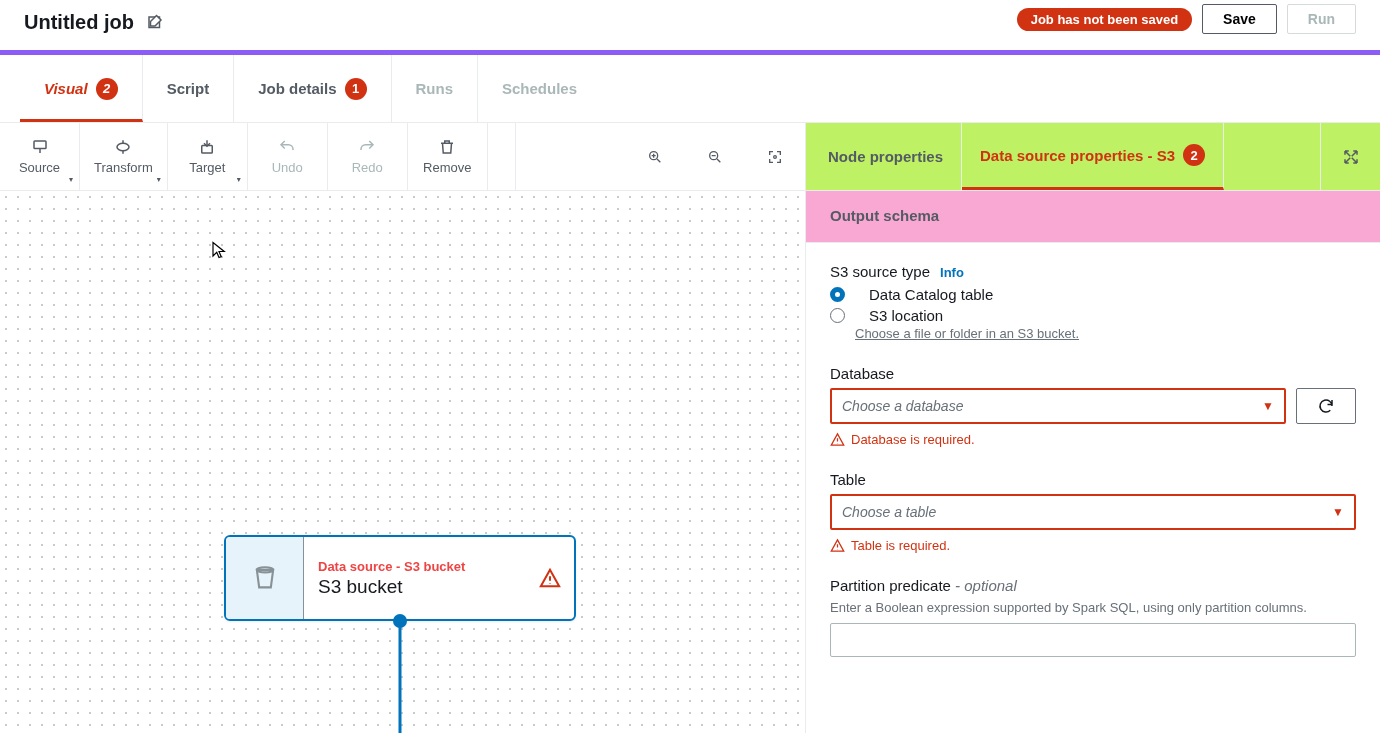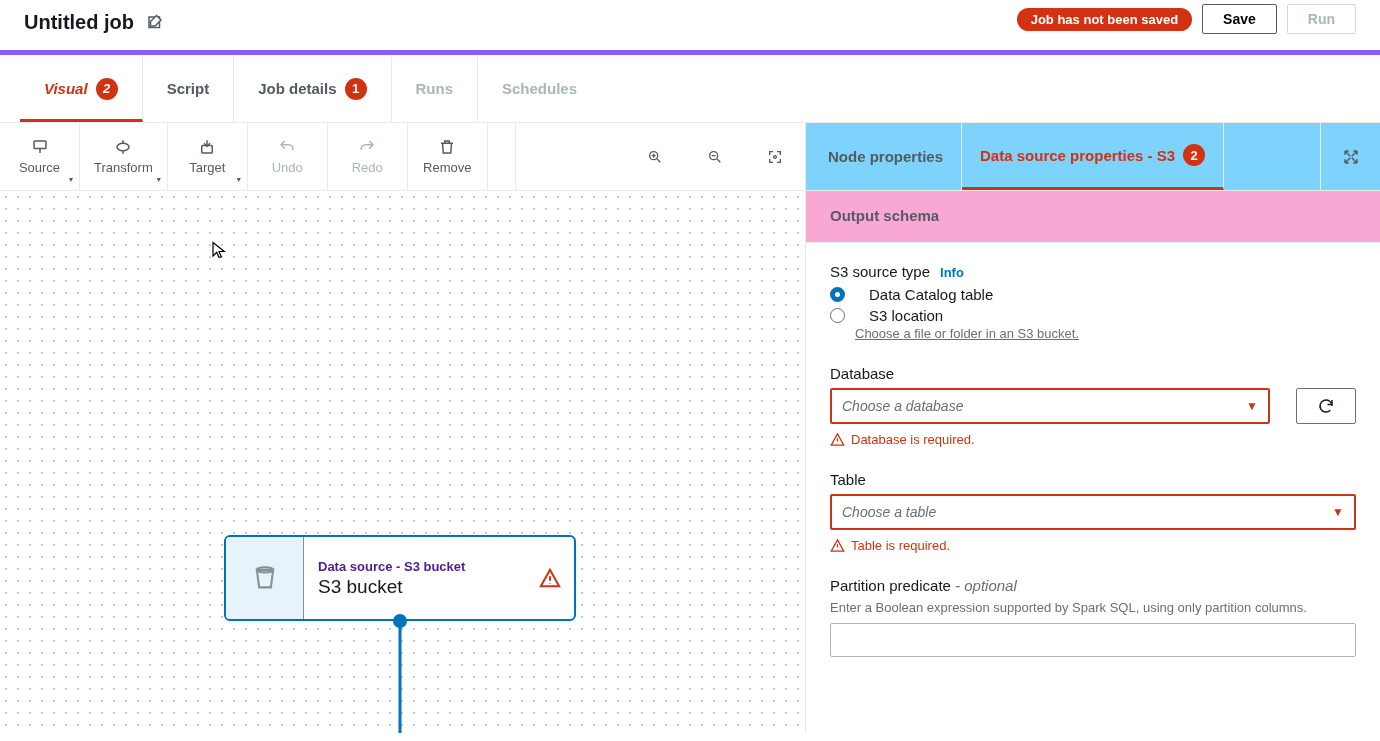--- a/index.html
+++ b/index.html
@@ -151,21 +151,21 @@
   }
   .node-icon-box {
     width: 78px;
     border-right: 1px solid #879196;
     display:flex; align-items:center; justify-content:center;
     background: #e6f3fa;
     border-radius: 4px 0 0 4px;
   }
   .node-icon-box svg { width: 28px; height: 28px; color:#879196; }
   .node-body { flex:1; padding: 12px 14px; display:flex; flex-direction:column; justify-content:center; gap:2px; }
-  .node-type { font-size: 13px; font-weight: 700; color:#4c1d95; }
+  .node-type { font-size: 13px; font-weight: 700; color:#ef4444; }
   .node-name { font-size: 19px; color:#16191f; }
   .node-warn { width: 48px; display:flex; align-items:center; justify-content:center;}
   .node-warn svg { width:22px; height:22px; color:#d13212; stroke-width:2.2; }
 
   .node-port {
     position:absolute;
     width: 14px; height: 14px;
     background: #0073bb;
     border-radius: 50%;
     left: 50%; transform:translateX(-50%);
@@ -173,42 +173,42 @@
   }
   .node-edge {
     position:absolute;
     width: 3px;
     background:#0073bb;
     left:50%; transform:translateX(-50%);
   }
 
   
   .side-panel { width: 575px; border-left: 1px solid #e9ebed; display:flex; flex-direction:column; overflow:hidden; }
-  .side-tabs-row { display:flex; align-items:stretch; border-bottom:1px solid #e9ebed; height:68px; background:#7dd3fc; }
+  .side-tabs-row { display:flex; align-items:stretch; border-bottom:1px solid #e9ebed; height:68px; background:#bef264; }
   .side-tabs { flex:1; display:flex; align-items:stretch; padding-left:4px; }
   .side-tab {
     display:flex; align-items:center; gap:8px;
     padding: 0 18px; font-size:15px; font-weight:700;
     color:#545b64; cursor:pointer;
     border-right:1px solid #e9ebed;
   }
   .side-tab.active { color:#d13212; border-bottom:3px solid #d13212; }
   .expand-btn { width:60px; display:flex; align-items:center; justify-content:center; border-left:1px solid #e9ebed; cursor:pointer; color:#545b64;}
   .side-subhead { background:#f9a8d4; padding: 16px 24px 18px; font-size:15px; font-weight:700; color:#545b64; border-bottom:1px solid #e9ebed; }
 
   .side-content { flex:1; overflow:auto; padding: 20px 24px 40px; }
   .field-block { margin-bottom: 24px; }
   .field-label { font-size:15px; color:#16191f; margin-bottom:6px; display:flex; align-items:flex-end; gap:10px; }
   .info-link { color:#0073bb; font-weight:700; font-size:13px; cursor:pointer; }
   .radio-row { display:flex; align-items:center; gap:24px; margin:4px 0; cursor:pointer; font-size:15px; }
   .radio { width:15px; height:15px; border:1px solid #687078; border-radius:50%; display:inline-flex; align-items:center; justify-content:center;}
   .radio.selected { border:5px solid #0073bb; }
   .radio-desc { color:#687078; font-size:13px; margin-left:25px; margin-top:-2px;text-decoration:underline; }
 
-  .select-row { display:flex; gap:26px; align-items:stretch;justify-content:space-between; }
+  .select-row { display:flex; gap:10px; align-items:stretch;justify-content:space-between; }
   .select-box {
     flex:1;
     border: 2px solid #d13212;
     border-radius: 2px;
     display:flex; align-items:center; justify-content:space-between;
     padding: 6px 10px;
     height:36px;
     cursor:pointer;
   }
   .select-box.wide-alone { width:100%; }

